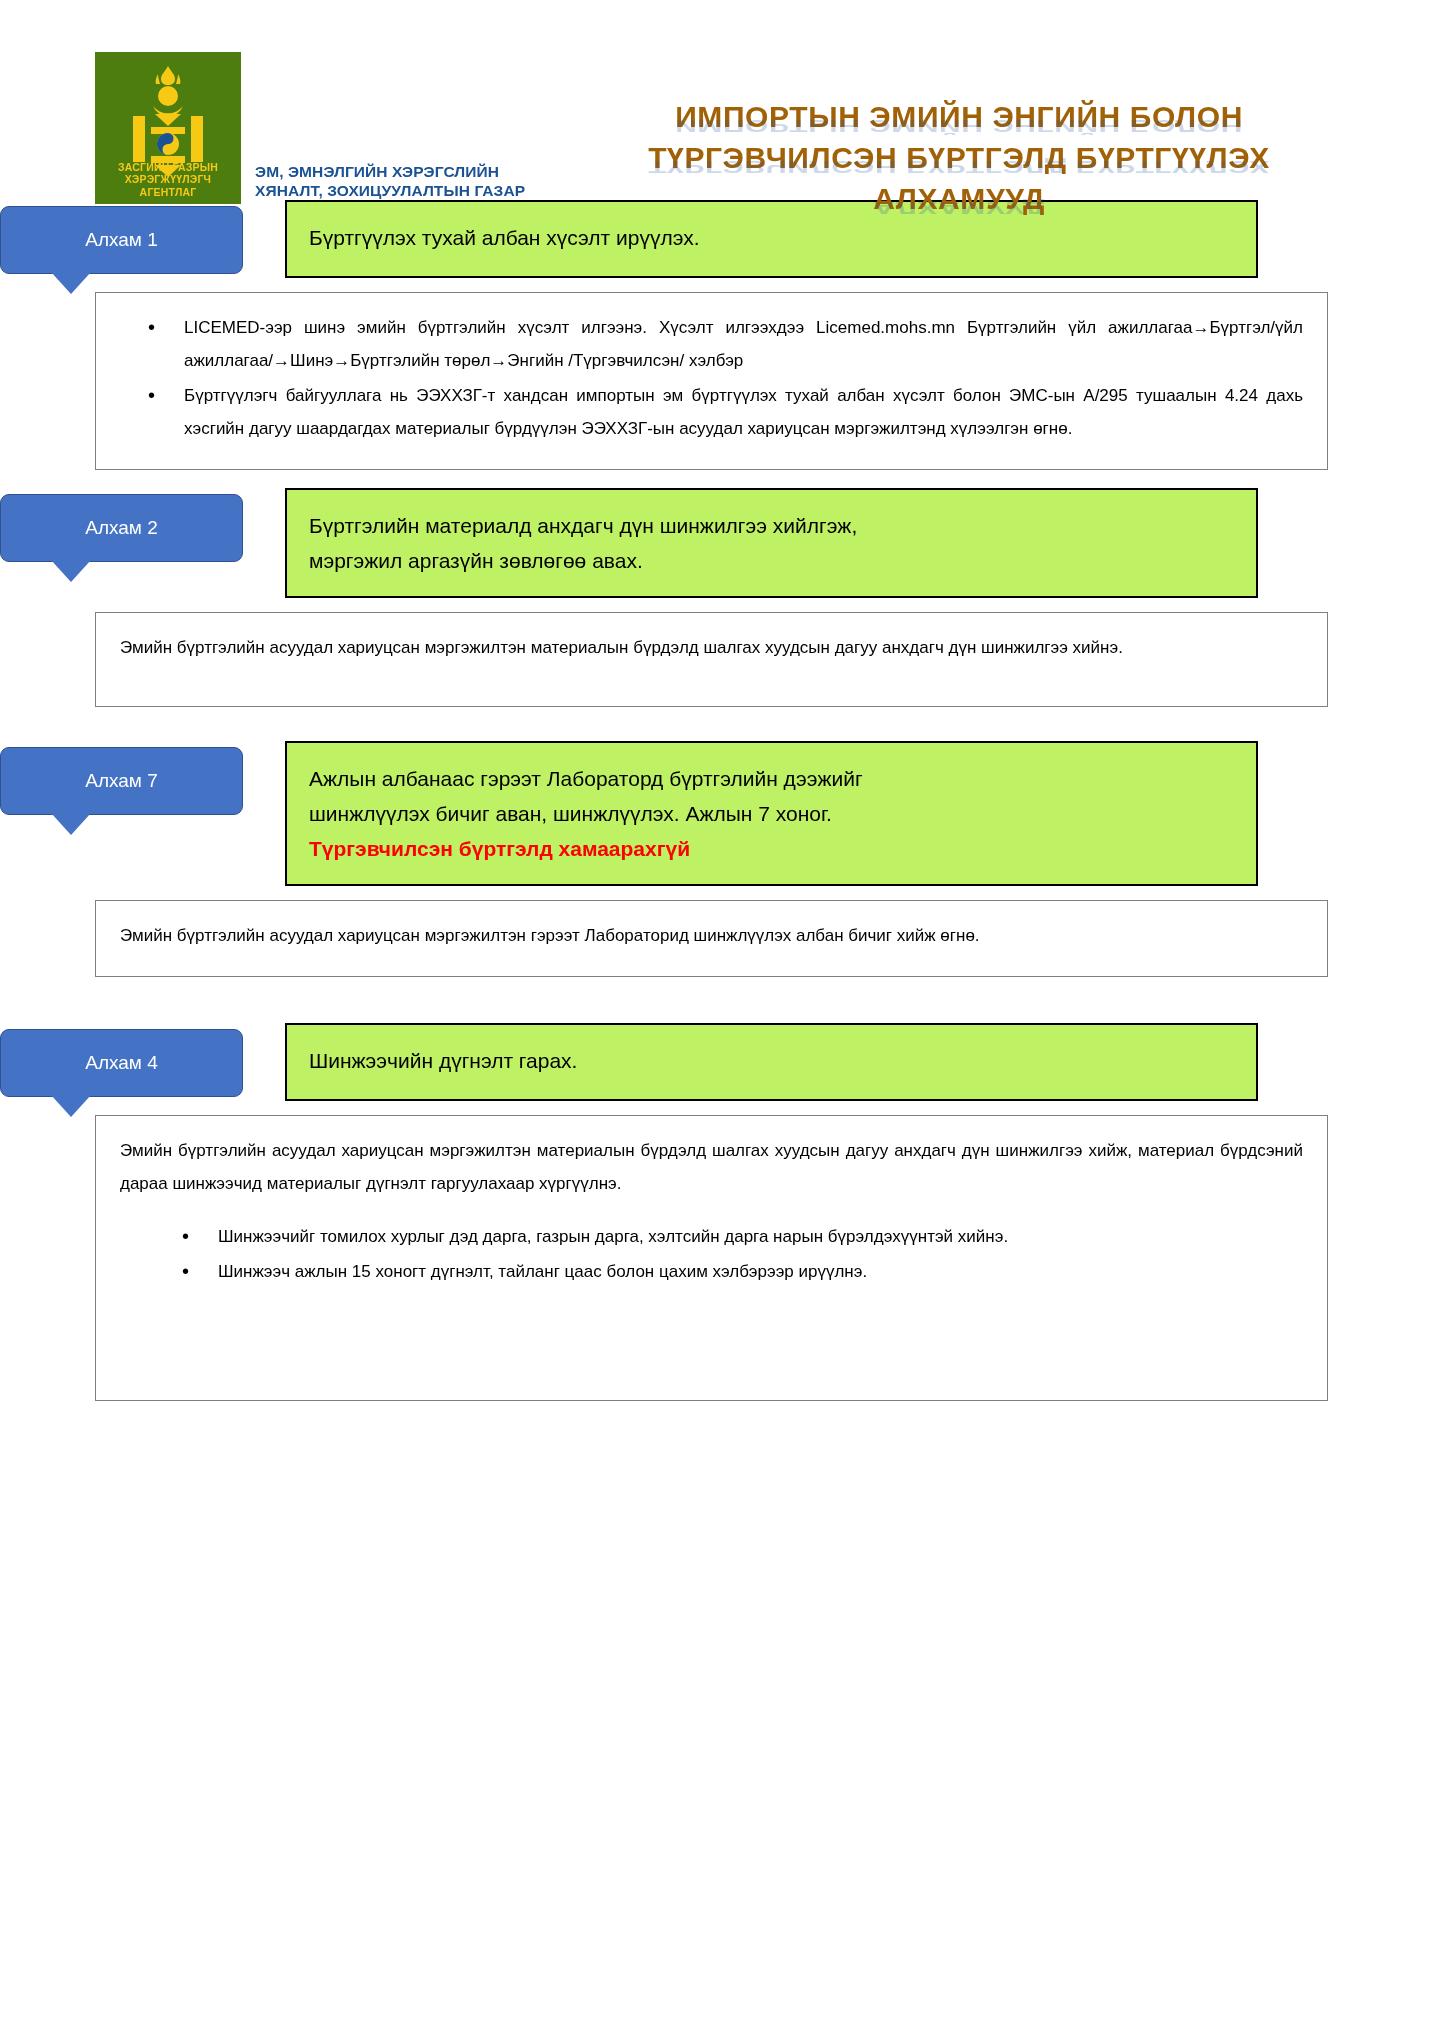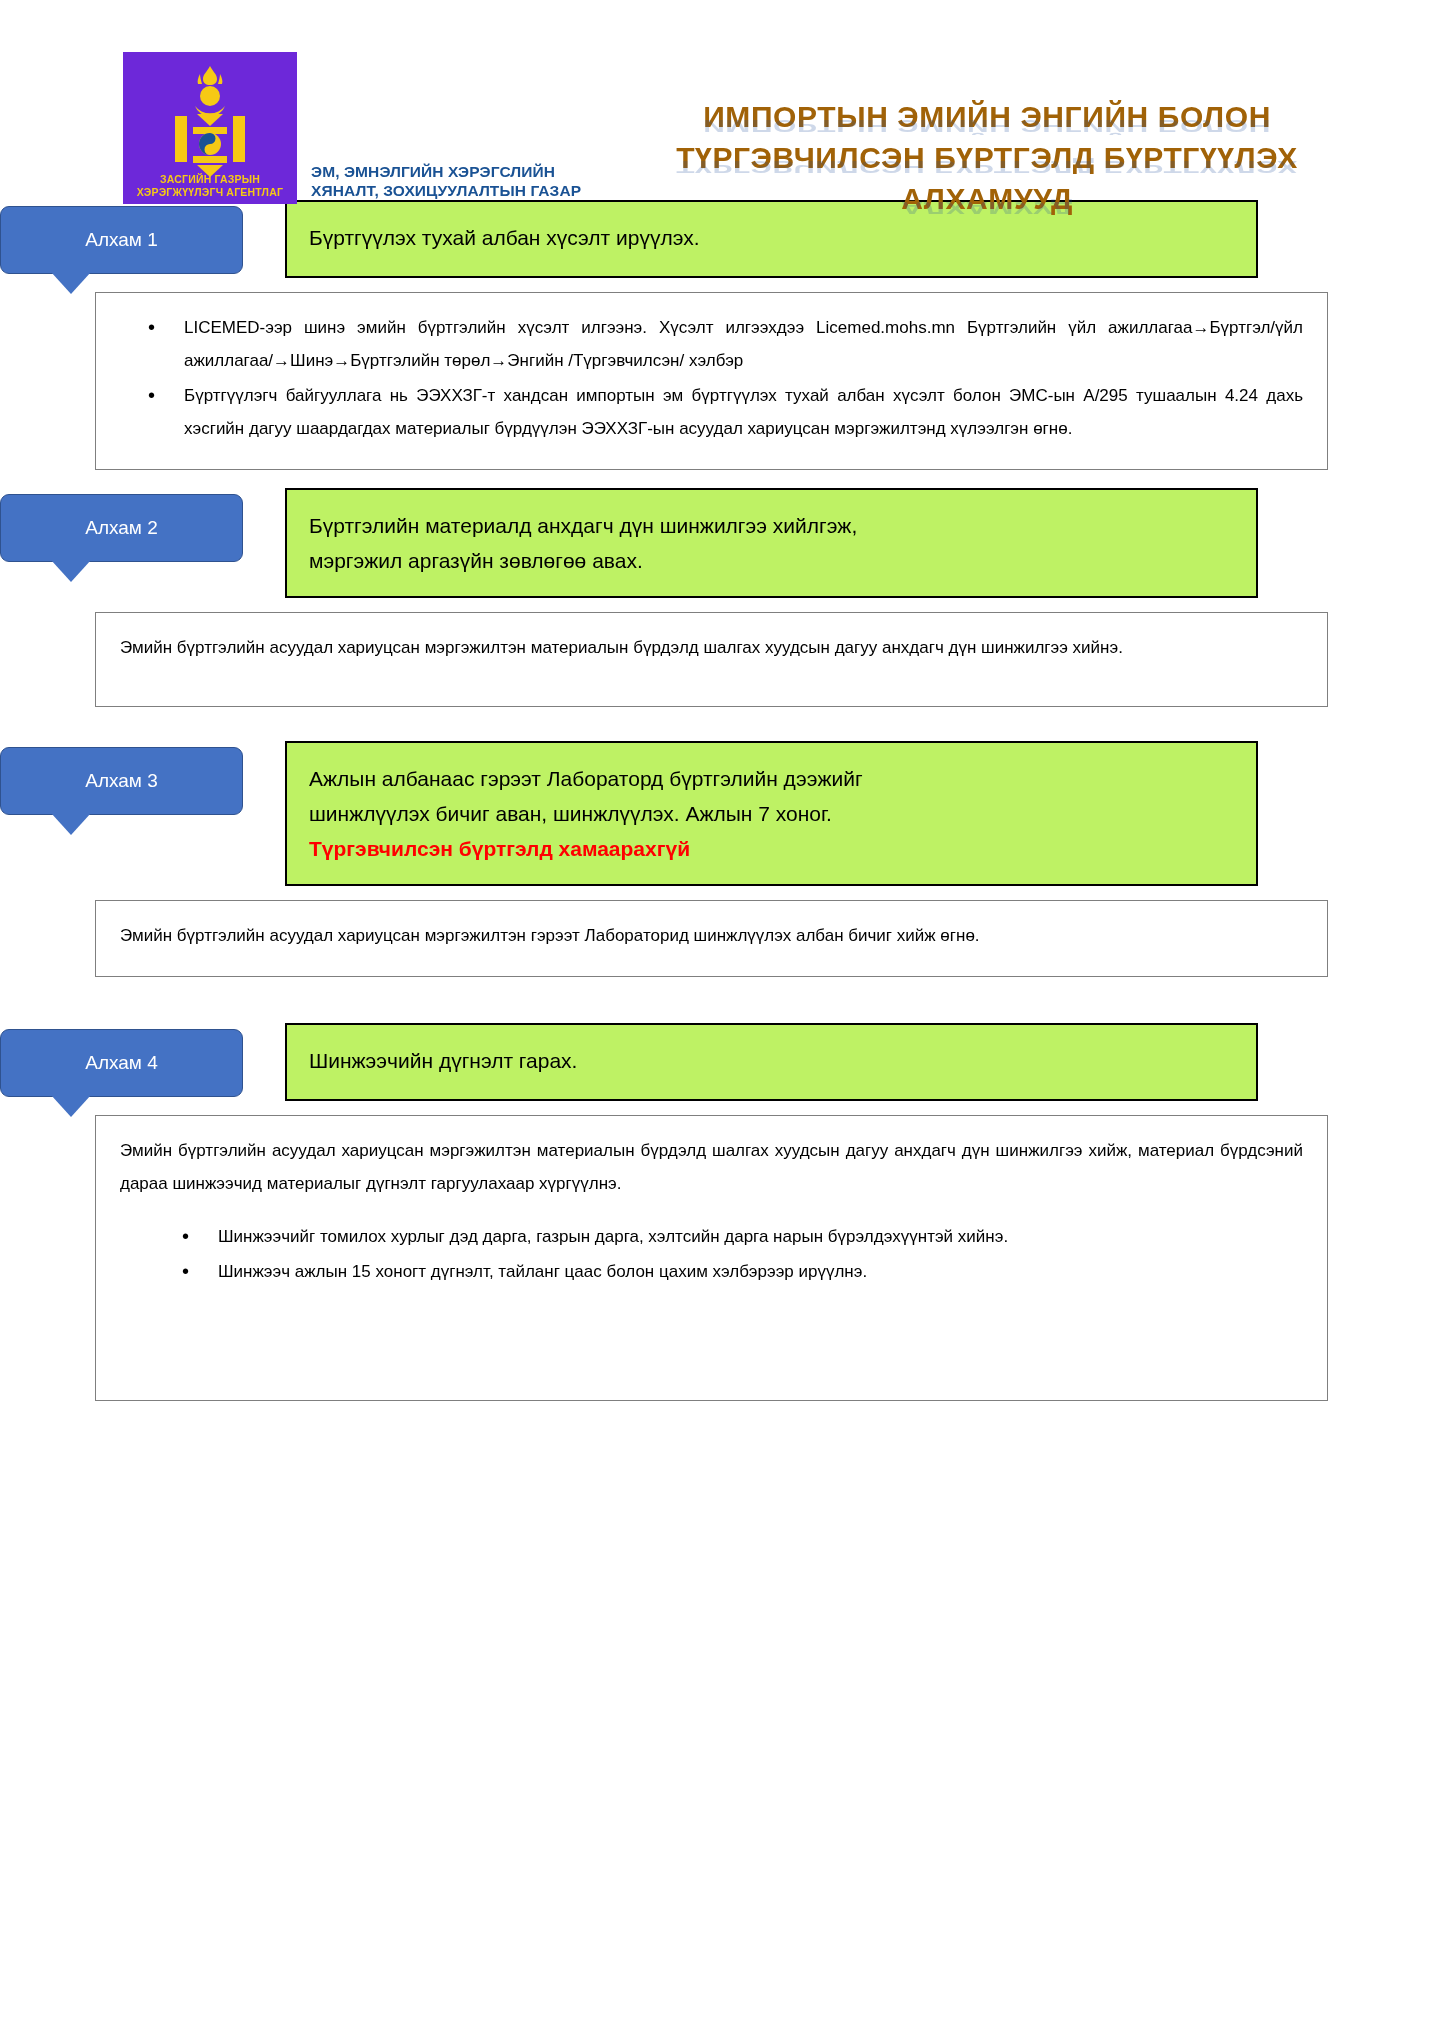--- a/index.html
+++ b/index.html
@@ -33,26 +33,25 @@
     box-sizing: border-box;
   }
 
   .logo-block {
     display: flex;
     align-items: flex-end;
     flex: 0 0 auto;
   }
 
   .logo-mark {
-    width: 174px;
+    width: 146px;
     height: 152px;
-    background: #6d28d9;
+    background: #4d7c0f;
     position: relative;
     flex: 0 0 auto;
-    margin-left: 28px;
   }
 
   .logo-caption {
     position: absolute;
     bottom: 6px;
     left: 0;
     right: 0;
     text-align: center;
     color: #F6C915;
     font-size: 10.5px;
@@ -281,21 +280,21 @@
 
   <div class="detail-box">
     <p>Эмийн бүртгэлийн асуудал хариуцсан мэргэжилтэн материалын бүрдэлд шалгах хуудсын дагуу анхдагч дүн шинжилгээ хийнэ.</p>
     <div class="spacer-sm"></div>
   </div>
 
   <div class="spacer-md"></div>
 
   <div class="step-row">
     <div class="step-badge">
-      <span>Алхам 3</span>
+      <span>Алхам 7</span>
     </div>
     <div class="step-title-box">
       <span>Ажлын албанаас гэрээт Лабораторд бүртгэлийн дээжийг</span>
       <span class="line2">шинжлүүлэх бичиг аван, шинжлүүлэх. Ажлын 7 хоног.</span>
       <span class="warn">Түргэвчилсэн бүртгэлд хамаарахгүй</span>
     </div>
   </div>
 
   <div class="detail-box">
     <p>Эмийн бүртгэлийн асуудал хариуцсан мэргэжилтэн гэрээт Лабораторид шинжлүүлэх албан бичиг хийж өгнө.</p>

